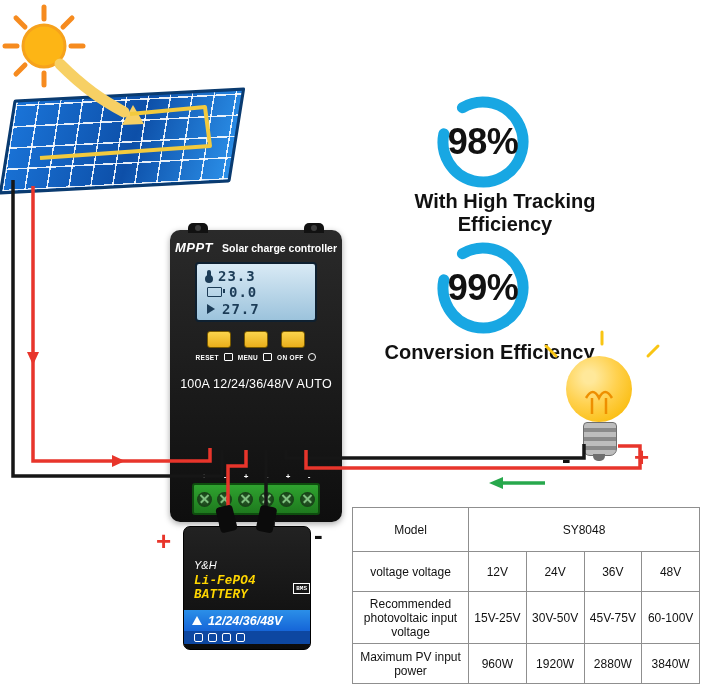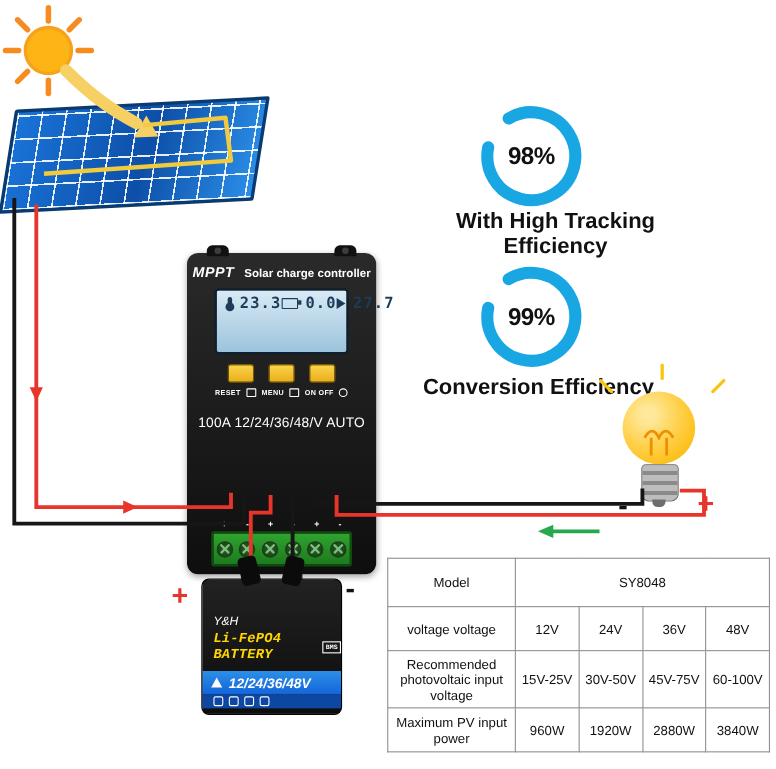--- a/index.html
+++ b/index.html
@@ -22,21 +22,21 @@
               box-shadow:0 2px 6px rgba(0,0,0,.35);}
   .ear{position:absolute;top:-7px;width:20px;height:10px;background:#111;border-radius:5px 5px 0 0;}
   .ear::after{content:"";position:absolute;left:7px;top:2px;width:6px;height:6px;border-radius:50%;background:#3d3d3d;}
   .ear-l{left:18px}.ear-r{right:18px}
   .ctl-header{display:flex;justify-content:center;align-items:baseline;gap:9px;padding-top:10px;color:#fff;}
   .brand{font-weight:bold;font-style:italic;font-size:13px;letter-spacing:.5px;}
   .ctl-title{font-size:10.5px;font-weight:bold;}
   .lcd{width:122px;height:60px;margin:7px auto 0;box-sizing:border-box;
        background:linear-gradient(180deg,#D9EAF5,#9CC3DC);
        border:2px solid #0E2030;border-radius:4px;padding:4px 10px;
-       display:flex;justify-content:space-between;}
+       display:flex;flex-direction:column;justify-content:space-between;}
   .lcd-row{display:flex;align-items:center;gap:7px;height:15px;}
   .lcd-val{font-family:"DejaVu Sans Mono",monospace;font-weight:bold;font-size:14px;
            color:#1C3C57;letter-spacing:1px;}
   .ic-therm{width:4px;height:11px;background:#1C3C57;border-radius:2px;position:relative;display:inline-block;}
   .ic-therm::after{content:"";position:absolute;bottom:-2px;left:-2px;width:8px;height:8px;border-radius:50%;background:#1C3C57;}
   .ic-batt{width:13px;height:8px;border:1.5px solid #1C3C57;border-radius:1px;position:relative;display:inline-block;}
   .ic-batt::after{content:"";position:absolute;right:-4px;top:1px;width:2.5px;height:4px;background:#1C3C57;}
   .ic-arrow{width:0;height:0;border-top:5px solid transparent;border-bottom:5px solid transparent;border-left:8px solid #1C3C57;display:inline-block;}
   .btn-row{display:flex;justify-content:center;gap:13px;margin-top:9px;}
   .ybtn{width:22px;height:15px;background:linear-gradient(#FBD44C,#E9AE1B);
@@ -53,21 +53,21 @@
              background:linear-gradient(#2FA32F,#1E7A1E);border:2px solid #0E4D0E;border-radius:3px;
              display:flex;align-items:center;justify-content:space-around;}
   .screw{width:15px;height:15px;border-radius:50%;background:radial-gradient(#235223 30%,#0C330C);position:relative;display:inline-block;}
   .screw::before,.screw::after{content:"";position:absolute;left:2px;right:2px;top:6.5px;height:1.5px;background:#7FBF7F;}
   .screw::before{transform:rotate(45deg);}.screw::after{transform:rotate(-45deg);}
 
   
   .ring{position:absolute;width:100px;height:100px;z-index:2;}
   .ring svg{position:absolute;left:0;top:0;}
   .ring-val{position:absolute;left:0;top:0;width:100px;height:100px;line-height:100px;
-            text-align:center;font-size:22px;font-weight:bold;letter-spacing:-.5px;color:#111;}
+            text-align:center;font-size:36px;font-weight:bold;letter-spacing:-.5px;color:#111;}
   .ring1{left:433px;top:92px;}
   .ring2{left:433px;top:238px;}
   .caption{position:absolute;text-align:center;font-weight:bold;font-size:20px;color:#111;z-index:2;}
   .cap1{left:385px;top:190px;width:240px;}
   .cap2{left:377px;top:341px;width:225px;}
 
   
   .bulb{position:absolute;left:558px;top:352px;width:90px;height:118px;z-index:2;}
   .bulb-glass{position:absolute;left:8px;top:4px;width:66px;height:66px;border-radius:50%;
               background:radial-gradient(circle at 35% 32%,#FFE89A 10%,#FFD14E 45%,#F9B800 90%);}

